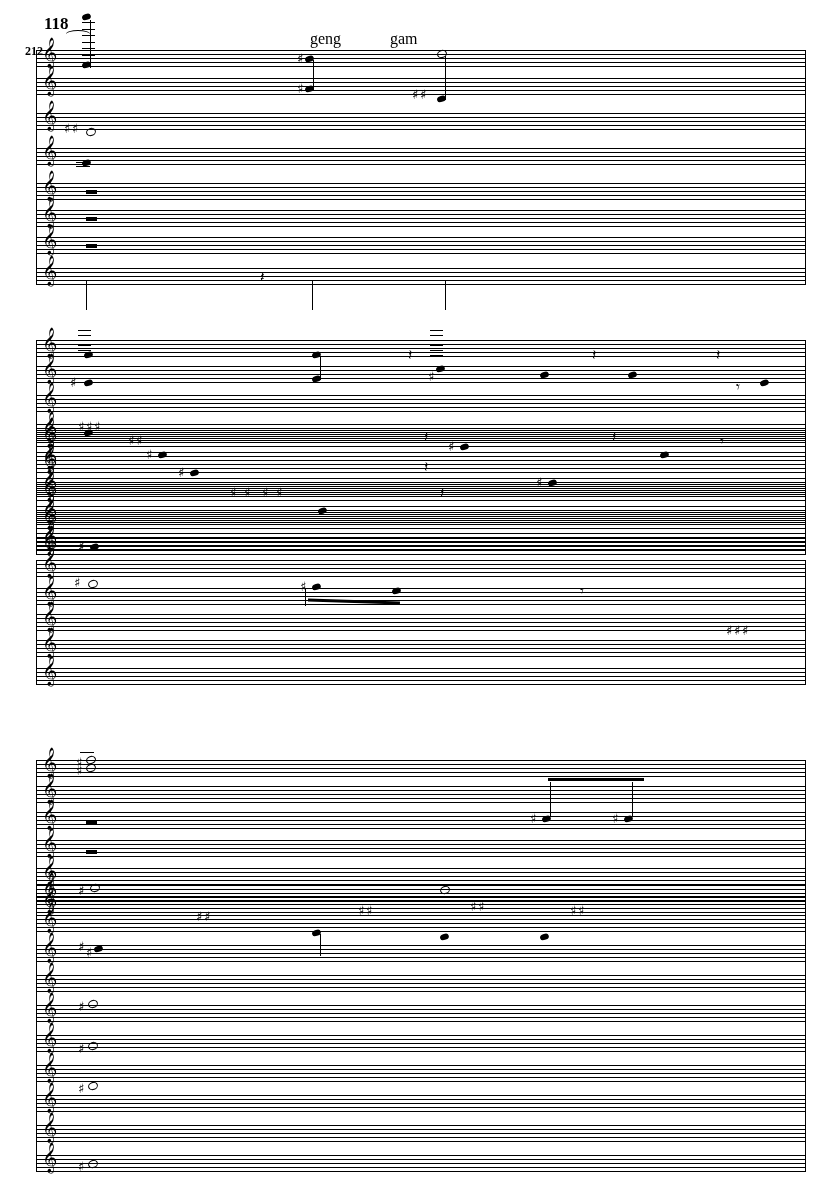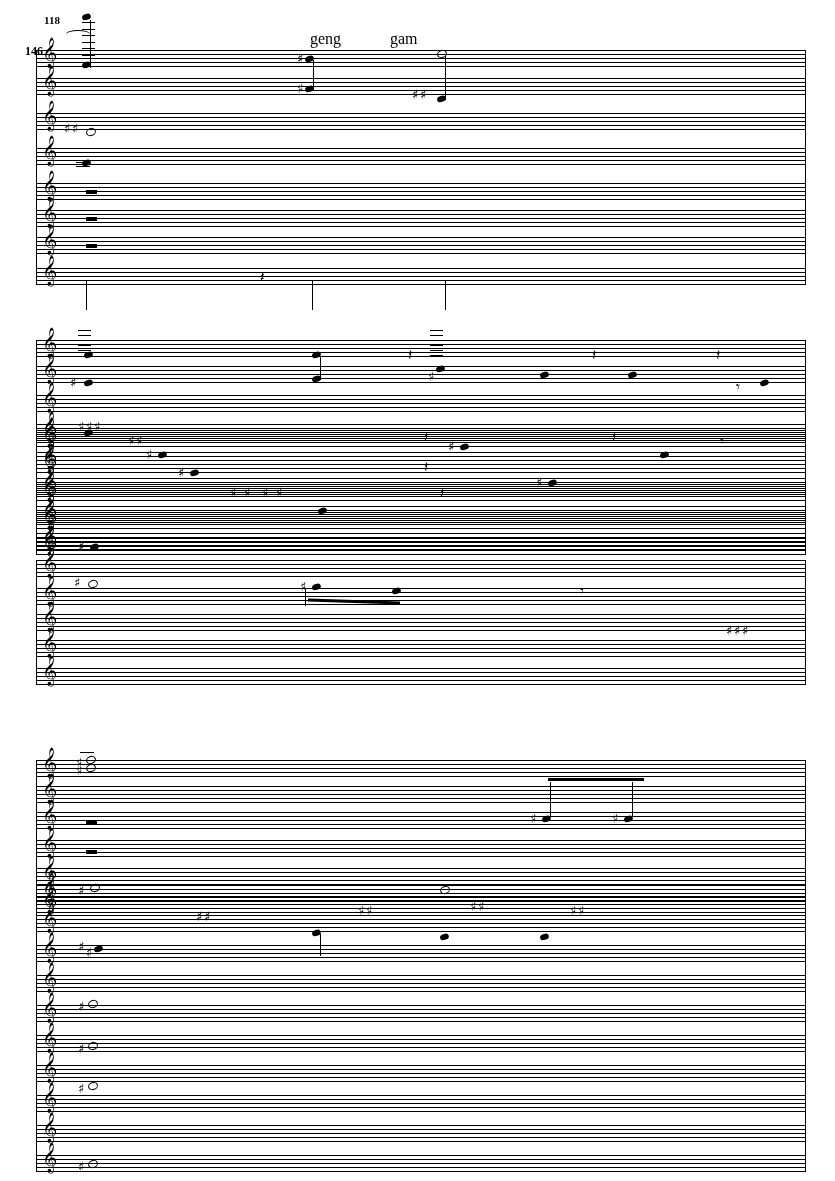--- a/index.html
+++ b/index.html
@@ -25,22 +25,22 @@
   .rest{position:absolute;font-family:"DejaVu Sans",sans-serif;font-size:15px;line-height:1;}
   .mrest{position:absolute;height:4px;background:#000;width:11px;}
   .slur{position:absolute;border-top:1.4px solid #000;border-radius:50%;height:7px;}
   .barline{position:absolute;width:1.2px;background:#000;}
 </style>
 </head>
 <body>
 
 <div class="page">
 
-  <div class="meas-num" style="left:44px;top:14px;font-size:11px;">118</div>
-  <div class="meas-num" style="left:25px;top:44px;font-size:12px;">146</div>
+  <div class="meas-num" style="left:44px;top:14px;font-size:17px;">118</div>
+  <div class="meas-num" style="left:25px;top:44px;font-size:12px;">212</div>
 
   <div class="lyric" style="left:310px;top:30px;">geng</div>
   <div class="lyric" style="left:390px;top:30px;">gam</div>
 
 <div class="staff" style="left: 36px; top: 50px; width: 770px; height: 16px;">
       <div class="line" style="top: 0px; width: 770px;"></div>
       <div class="line" style="top: 4px; width: 770px;"></div>
       <div class="line" style="top: 8px; width: 770px;"></div>
       <div class="line" style="top: 12px; width: 770px;"></div>
       <div class="line" style="top: 16px; width: 770px;"></div>

